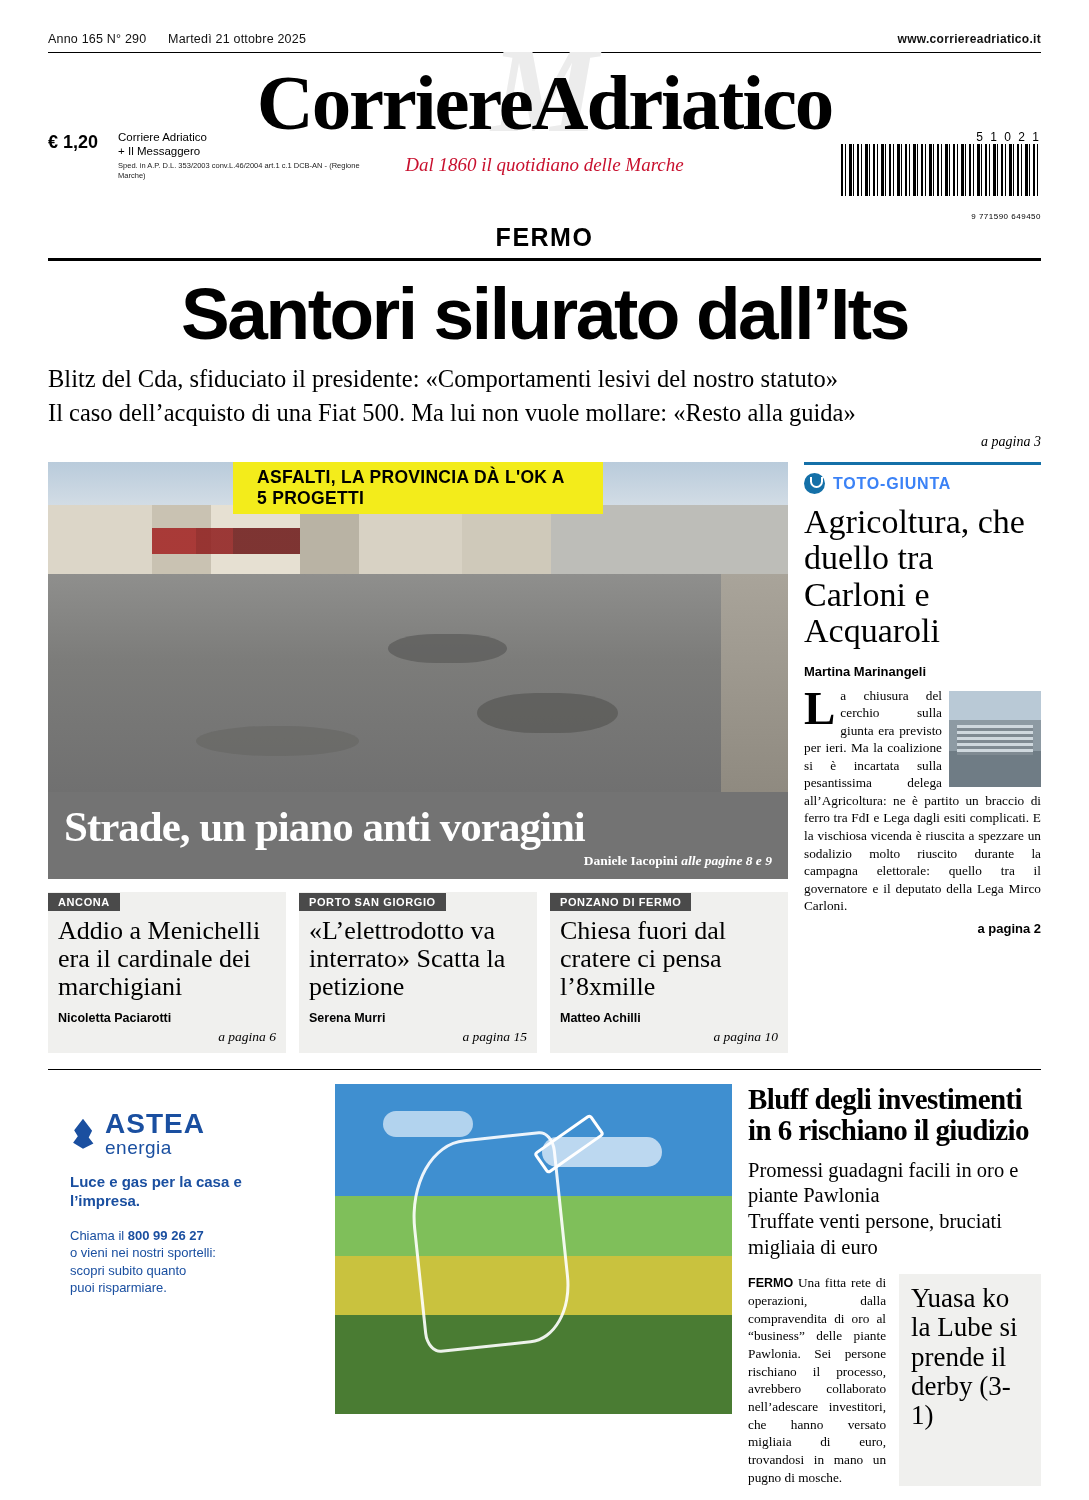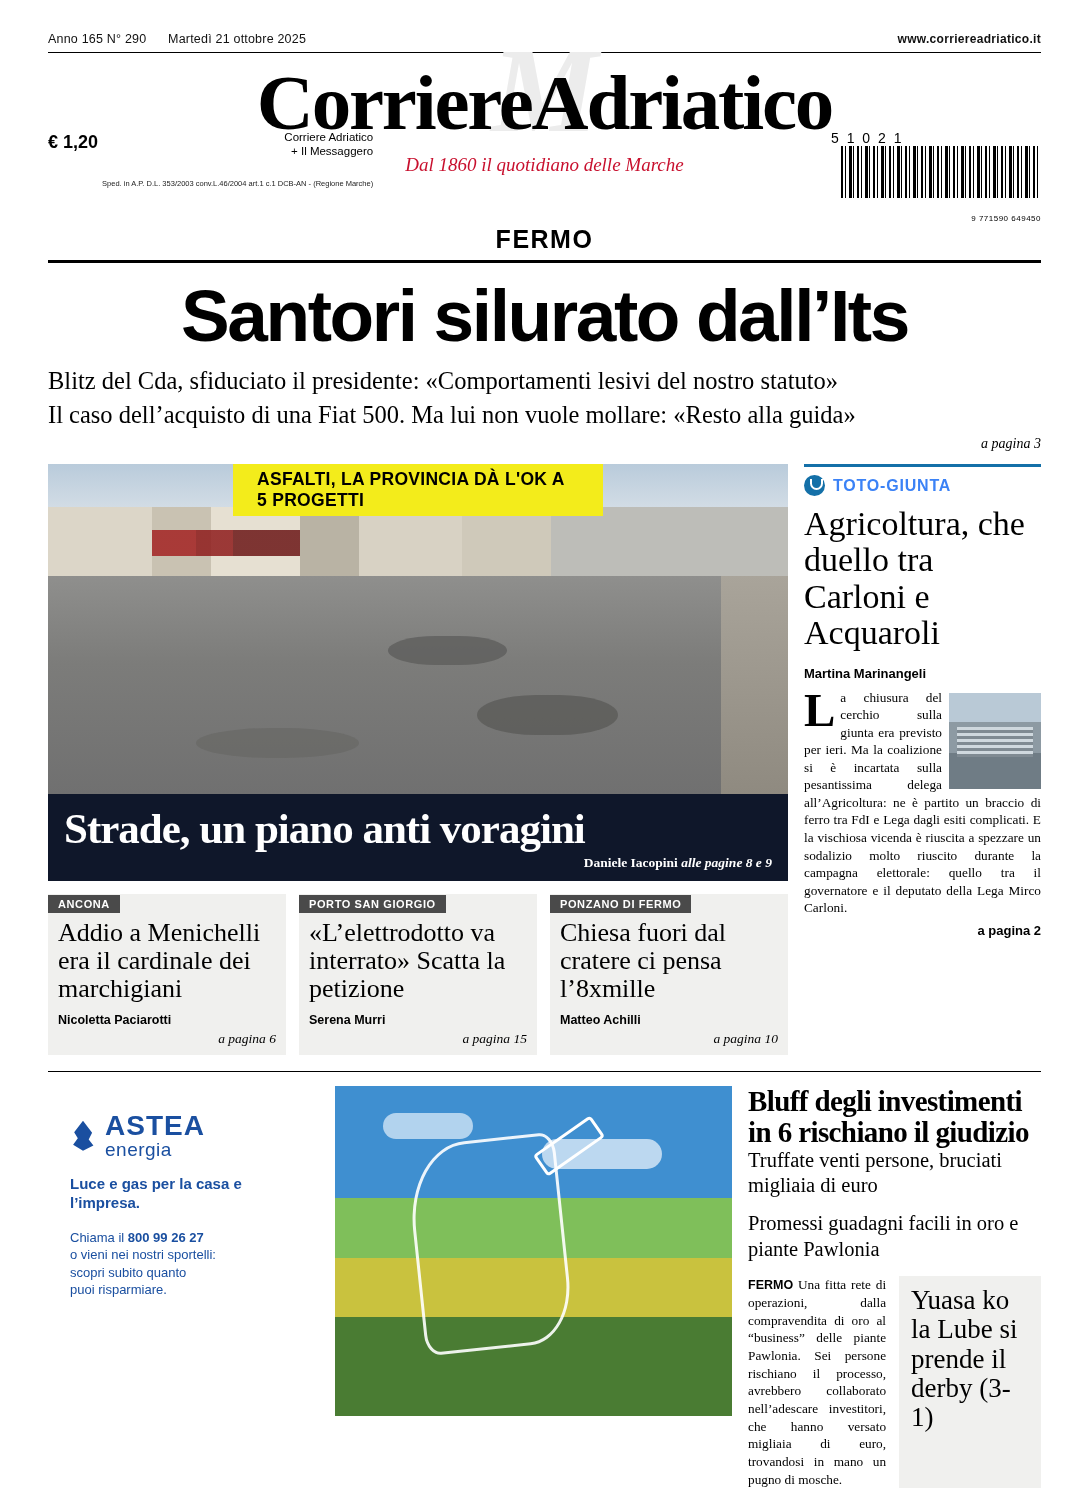--- a/index.html
+++ b/index.html
@@ -44,42 +44,42 @@
     position: relative; z-index: 1;
     font-style: italic; font-size: 19px; color: #c8102e; margin-top: 10px;
     font-family: "Liberation Serif", serif;
   }
 
   
   .infoRow {
     position: relative; display: flex; align-items: flex-start;
     justify-content: space-between; margin-top: -46px; z-index: 2;
   }
-  .priceBlock { display: flex; align-items: flex-start; gap: 4px; width: 330px; text-align: right; }
+  .priceBlock { display: flex; align-items: flex-start; gap: 20px; width: 330px; }
   .priceBlock .price {
     font-family: "Liberation Sans", sans-serif;
     font-weight: bold; font-size: 18px; white-space: nowrap; padding-top: 2px;
   }
   .priceBlock .smalls { font-family: "Liberation Sans", sans-serif; line-height: 1.25; }
   .priceBlock .smalls .l1 { font-size: 11.5px; }
   .priceBlock .smalls .l2 { font-size: 11.5px; }
-  .priceBlock .smalls .l3 { font-size: 7.5px; margin-top: 21px; color: #222; }
+  .priceBlock .smalls .l3 { font-size: 7.5px; margin-top: 3px; color: #222; }
 
   .barcodeWrap { width: 210px; text-align: right; }
   .barcode {
     height: 52px; width: 200px; margin-left: auto;
     background-image: repeating-linear-gradient(to right,
       #000 0 2px, #fff 2px 4px, #000 4px 5px, #fff 5px 8px,
       #000 8px 11px, #fff 11px 12px, #000 12px 13px, #fff 13px 16px);
   }
   .barcode-num {
     font-family: "Liberation Sans", sans-serif; font-size: 8px;
     margin-top: 16px; letter-spacing: .5px;
   }
-  .barcode-top { font-family: "Liberation Sans", sans-serif; font-size: 14px; text-align: left; letter-spacing: 2px;}
+  .barcode-top { font-family: "Liberation Sans", sans-serif; font-size: 12px; text-align: right; letter-spacing: 2px;}
 
   
   .editionRow { text-align: center; margin-top: 2px; }
   .edition {
     font-family: "Liberation Sans", sans-serif; font-weight: bold;
     font-size: 25px; letter-spacing: 1.5px;
   }
   .rule-black-2 { border-top: 3px solid #000; margin-top: 6px; }
 
   
@@ -92,21 +92,21 @@
     font-size: 24.5px; line-height: 1.28; text-align: left; margin: 0 0 2px;
   }
   .refline { text-align: right; font-style: italic; font-size: 14px; margin-top: 6px; }
 
   
   .grid { display: flex; gap: 16px; margin-top: 12px; }
   .colLeft { width: 740px; }
   .colRight { width: 245px; }
 
   
-  .photoBlock { position: relative; background: #0f172a; }
+  .photoBlock { position: relative; background: #737373; }
   .photo {
     position: relative; height: 330px; overflow: hidden;
     background:
       linear-gradient(to bottom, #9fb9cf 0 14%, #cfcfcb 14% 22%, #8e8e8a 22% 30%, #6f6f6d 30% 34%, #8a8a88 34% 100%);
   }
   .photo .sky { position:absolute; inset:0 0 78% 0; background:linear-gradient(to bottom,#b9cbdb,#e3e8ec); }
   .photo .buildings {
     position:absolute; left:0; right:0; top:13%; height:22%;
     background: linear-gradient(to right,#dcd6c8 0 14%, #c9c2b2 14% 22%, #e6e0d2 22% 34%,
       #b9b3a4 34% 42%, #d8d2c4 42% 56%, #cfc9ba 56% 68%, #bdbdb8 68% 100%);
@@ -389,22 +389,22 @@
           <span>o vieni nei nostri sportelli:</span><br>
           <span>scopri subito quanto</span><br>
           <span>puoi risparmiare.</span>
         </div>
 
       </div>
     </div>
 
     <div class="bottomRightWide">
       <h2 class="bigHead2">Bluff degli investimenti in 6 rischiano il giudizio</h2>
+      <div class="deck2">Promessi guadagni facili in oro e piante Pawlonia</div>
       <div class="deck2" style="margin-top:0">Truffate venti persone, bruciati migliaia di euro</div>
-      <div class="deck2">Promessi guadagni facili in oro e piante Pawlonia</div>
 
       <div class="splitBottom">
         <div class="colArticle">
           <p>
             <span class="lead">FERMO</span>
             <span>Una fitta rete di operazioni, dalla compravendita di oro al “business” delle piante Pawlonia. Sei persone rischiano il processo, avrebbero collaborato nell’adescare investitori, che hanno versato migliaia di euro, trovandosi in mano un pugno di mosche.</span>
           </p>
 
         </div>
 

